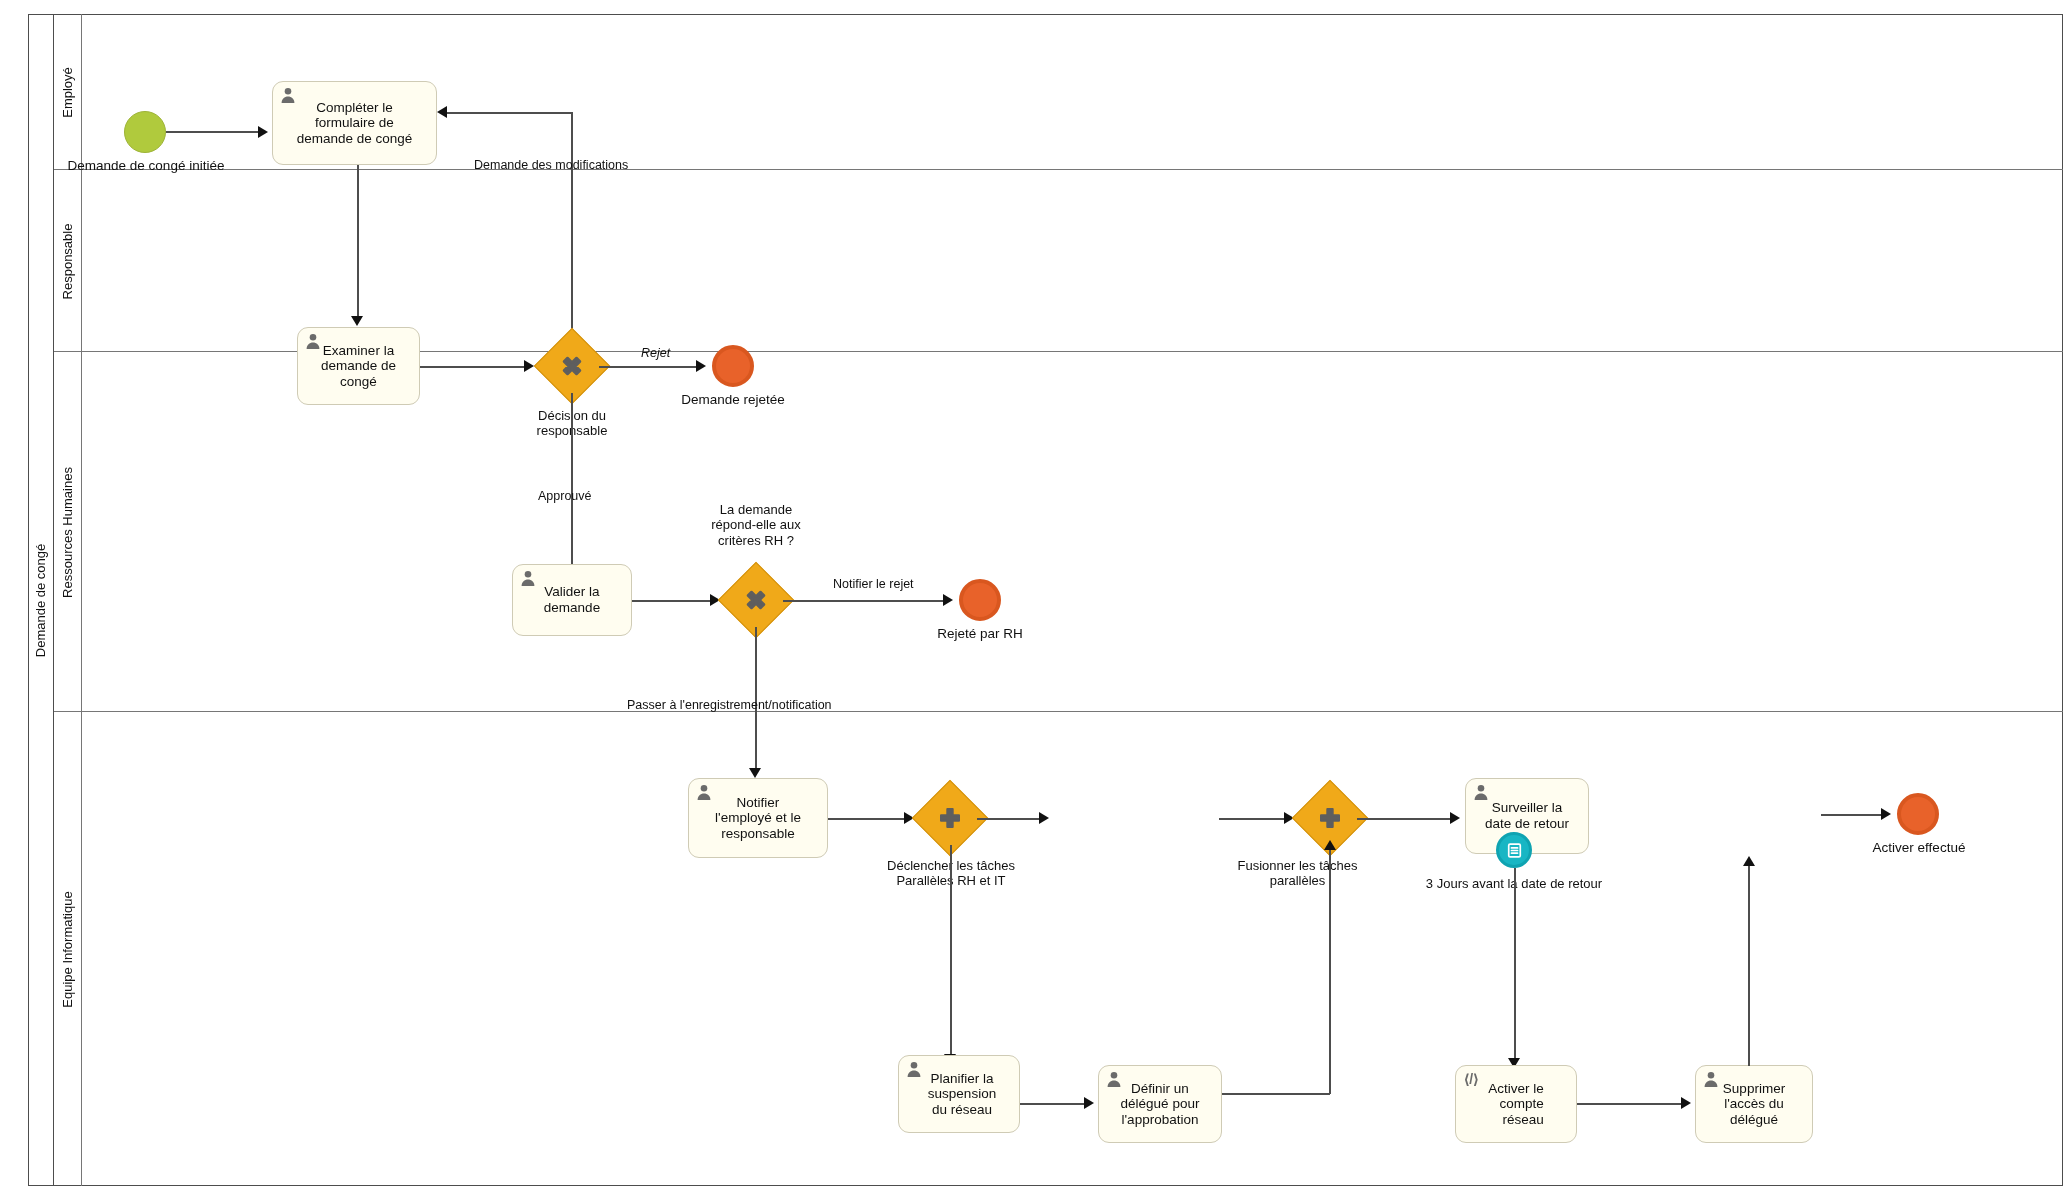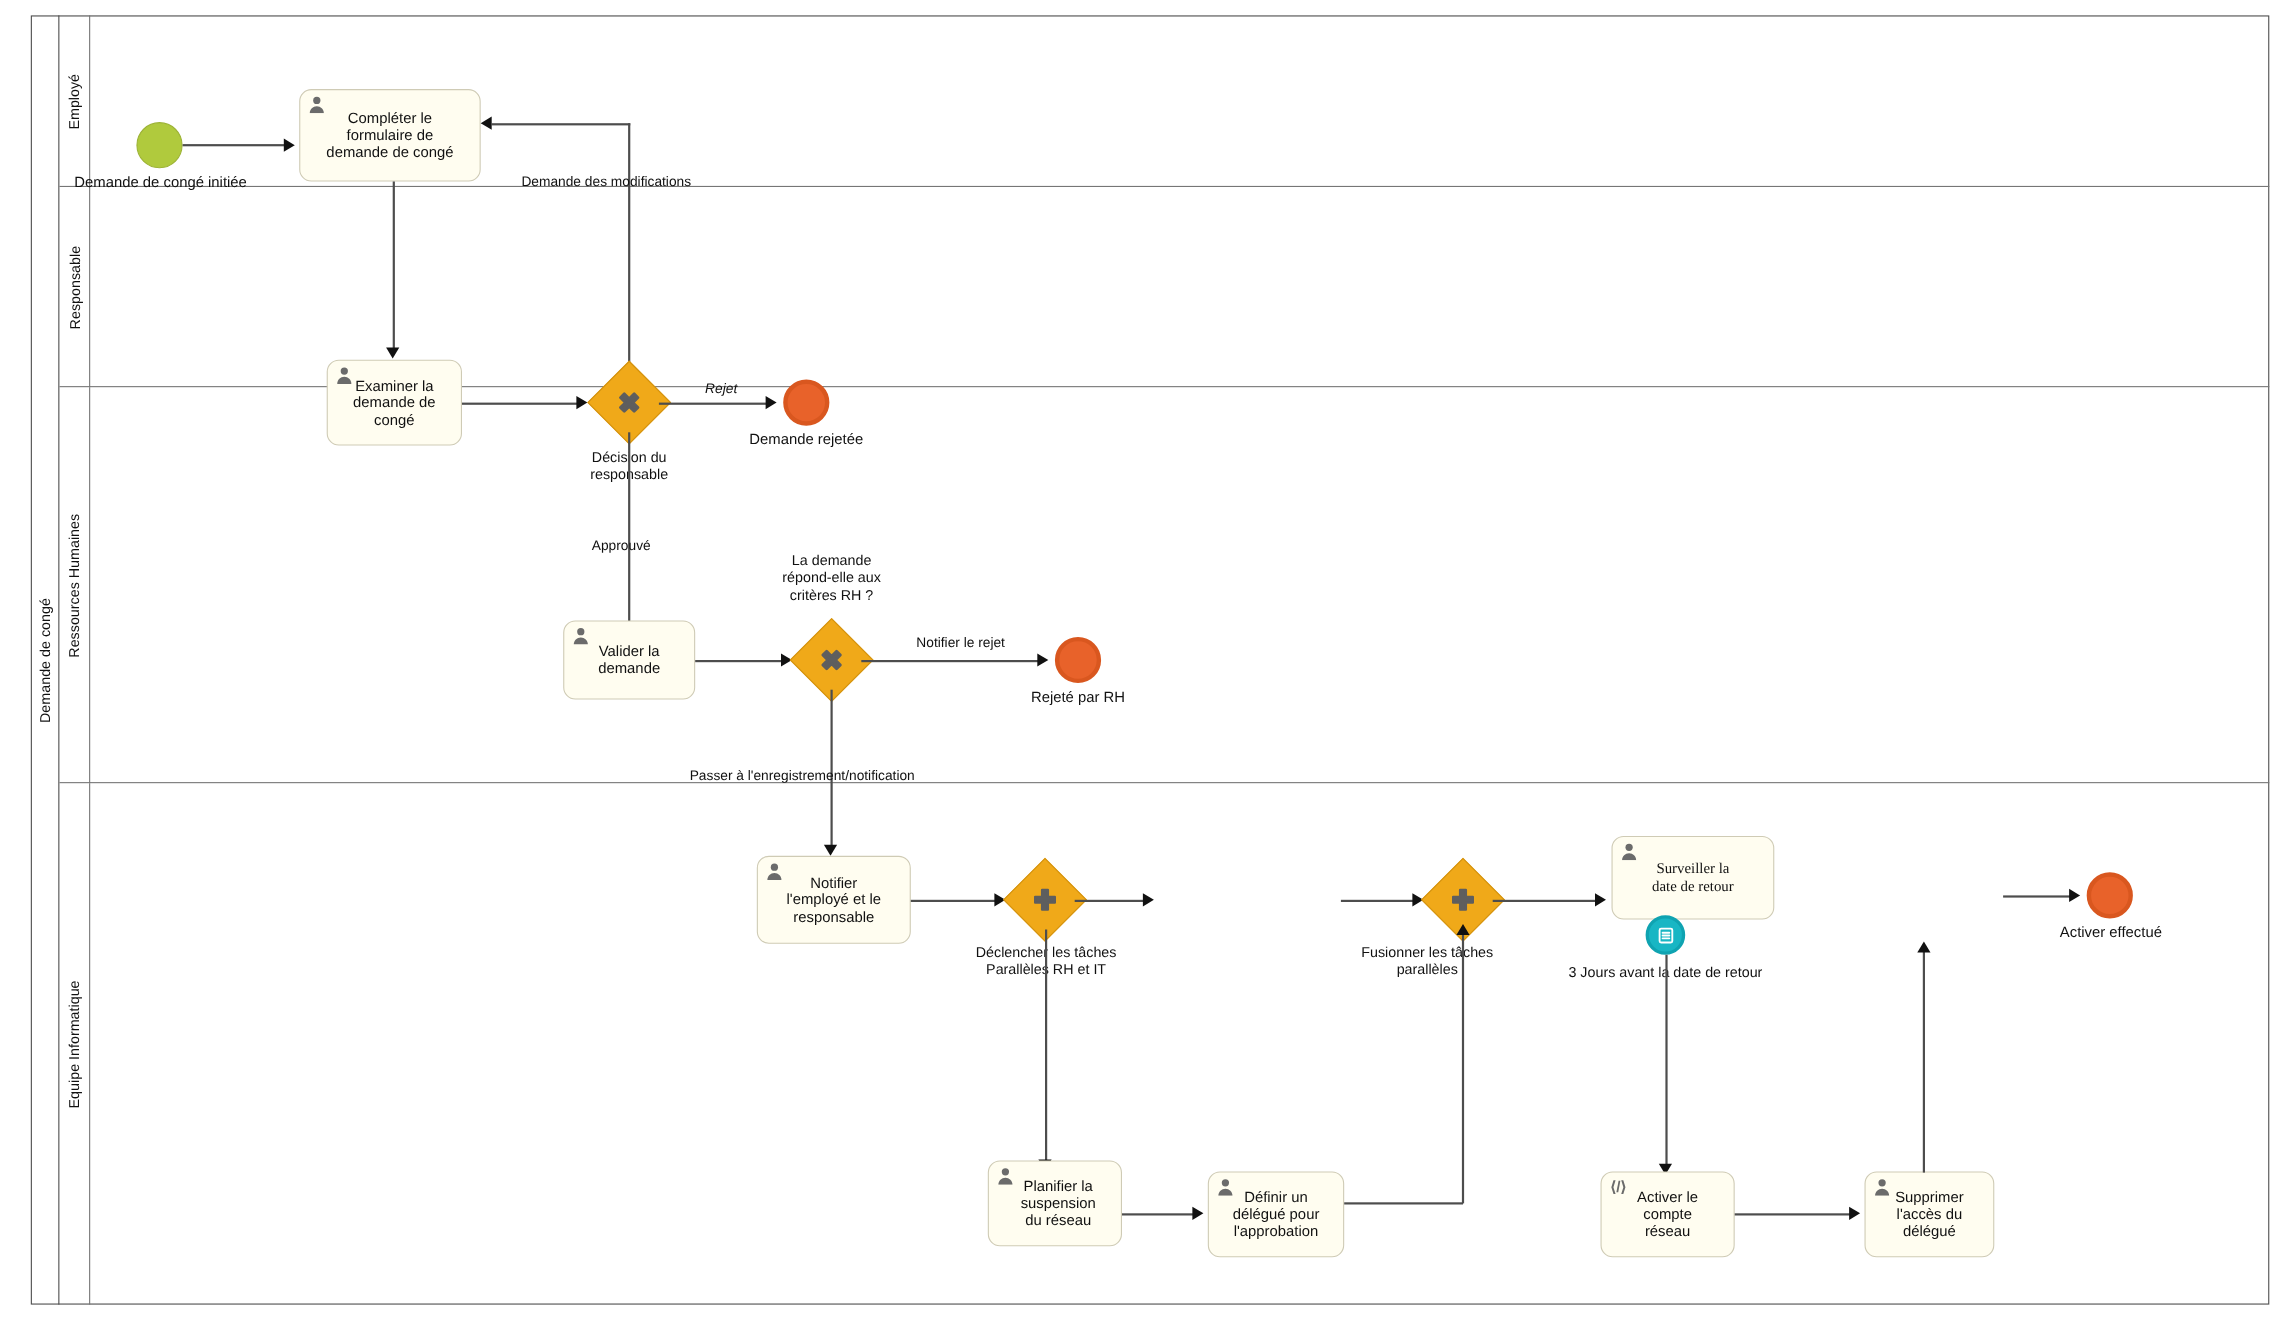--- a/index.html
+++ b/index.html
@@ -227,21 +227,21 @@
         <path d="M11.3 5 h5.4 v6.3 H23 v5.4 h-6.3 V23 h-5.4 v-6.3 H5 v-5.4 h6.3 Z" fill="#5e5e5e" stroke="#5e5e5e" stroke-width="2" stroke-linejoin="round"></path>
       </svg>
     </div>
   </div>
   <div class="elabel" style="left: 1210px; top: 858px; width: 175px; font-size: 13px; white-space: pre-line;">Fusionner les tâches
 parallèles</div>
 
   <div class="edge h" style="left:1357px;top:818px;width:96px;"></div>
   <div class="arrow r" style="left:1450px;top:812px;"></div>
 
-  <div class="task" style="left:1465px;top:760px;width:148px;height:76px;font-family:Liberation Serif, serif;">
+  <div class="task" style="left:1465px;top:778px;width:124px;height:76px;">
     <span class="ticon">
       <svg viewBox="0 0 16 16" width="16" height="16" fill="currentColor">
         <circle cx="8" cy="4.3" r="3.3"></circle>
           <path d="M1.6 16c0-3.8 2.9-6.4 6.4-6.4S14.4 12.2 14.4 16z"></path>
       </svg>
     </span>
     <span class="tlabel" style="white-space: pre-line;">Surveiller la
 date de retour</span>
   </div>
 
@@ -294,21 +294,21 @@
 délégué pour
 l'approbation</span>
   </div>
 
   <div class="edge h" style="left:1222px;top:1093px;width:108px;"></div>
   <div class="edge v" style="left:1329px;top:848px;height:246px;"></div>
   <div class="arrow u" style="left:1324px;top:840px;"></div>
 
   <div class="task" style="left:1455px;top:1065px;width:122px;height:78px;">
     <span class="ticon script">⟨/⟩</span>
-    <span class="tlabel" style="white-space: pre-line;">Activer le
+    <span class="tlabel" style="white-space: pre-line; text-align: right;">Activer le
 compte
 réseau</span>
   </div>
 
   <div class="edge h" style="left:1577px;top:1103px;width:107px;"></div>
   <div class="arrow r" style="left:1681px;top:1097px;"></div>
 
   <div class="task" style="left:1695px;top:1065px;width:118px;height:78px;">
     <span class="ticon">
       <svg viewBox="0 0 16 16" width="16" height="16" fill="currentColor">

